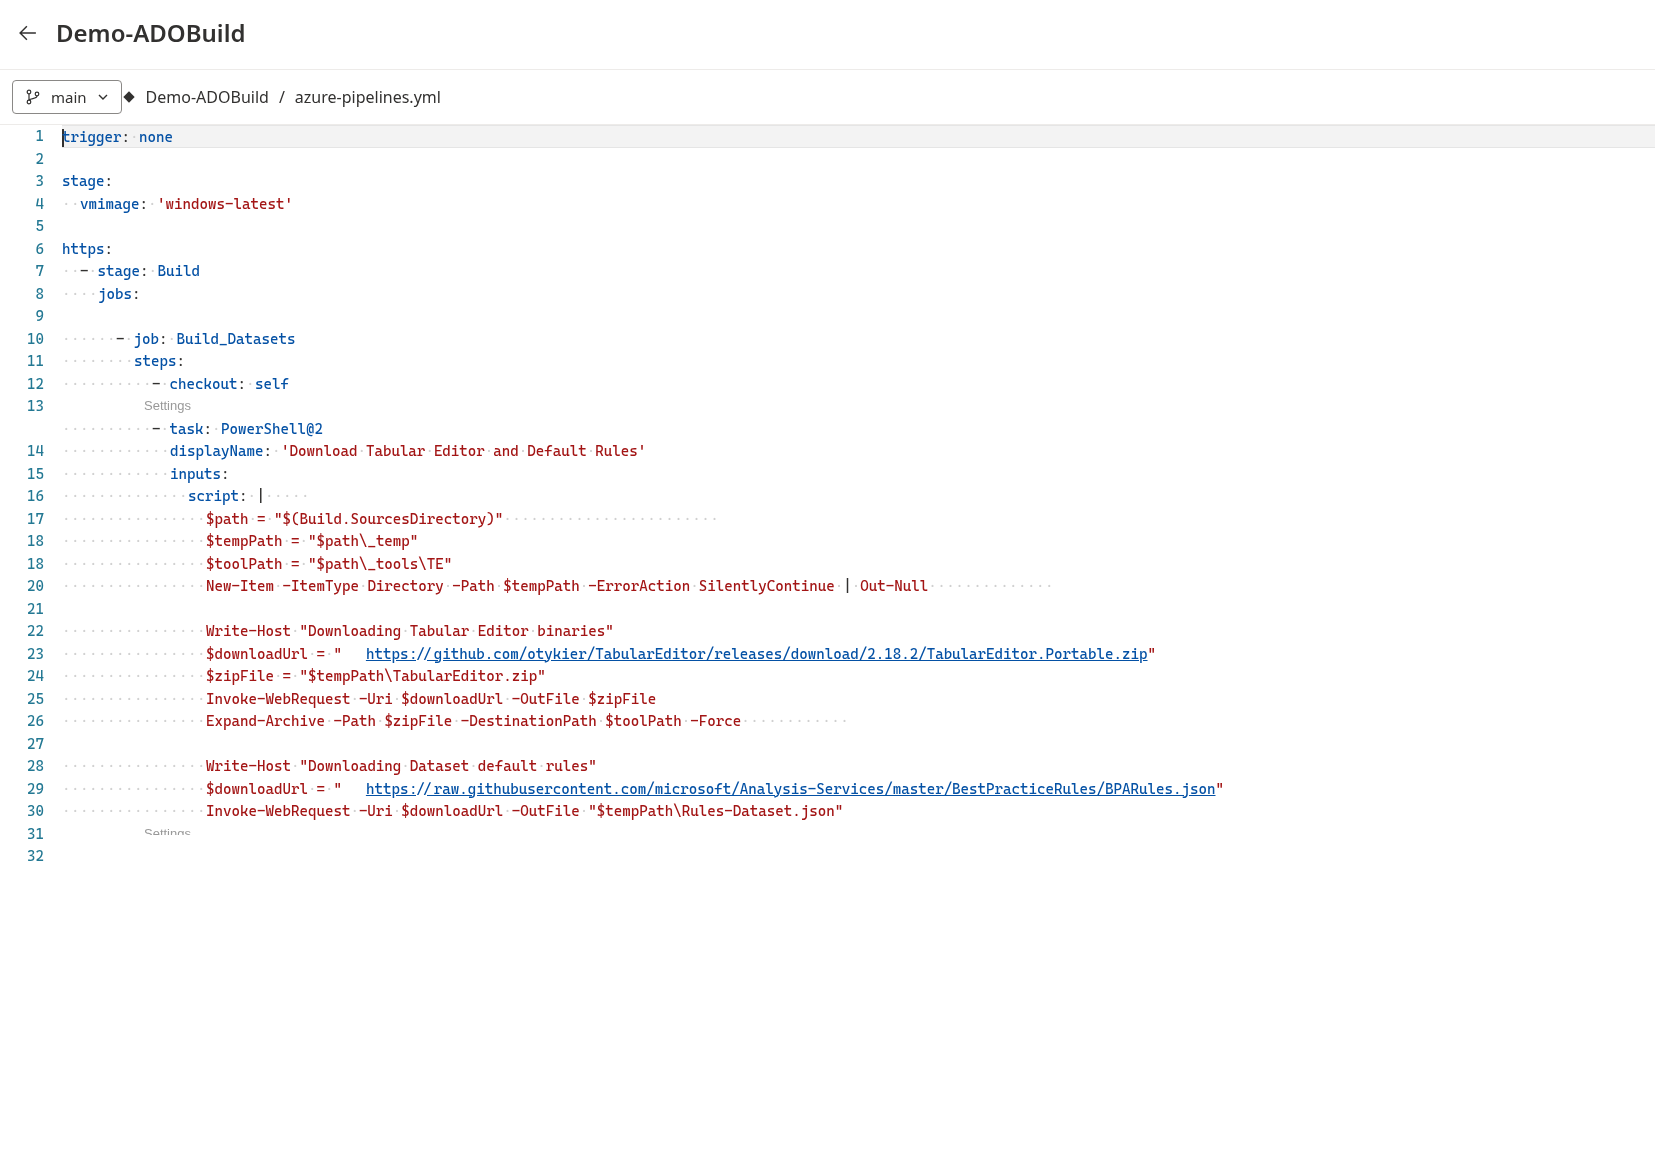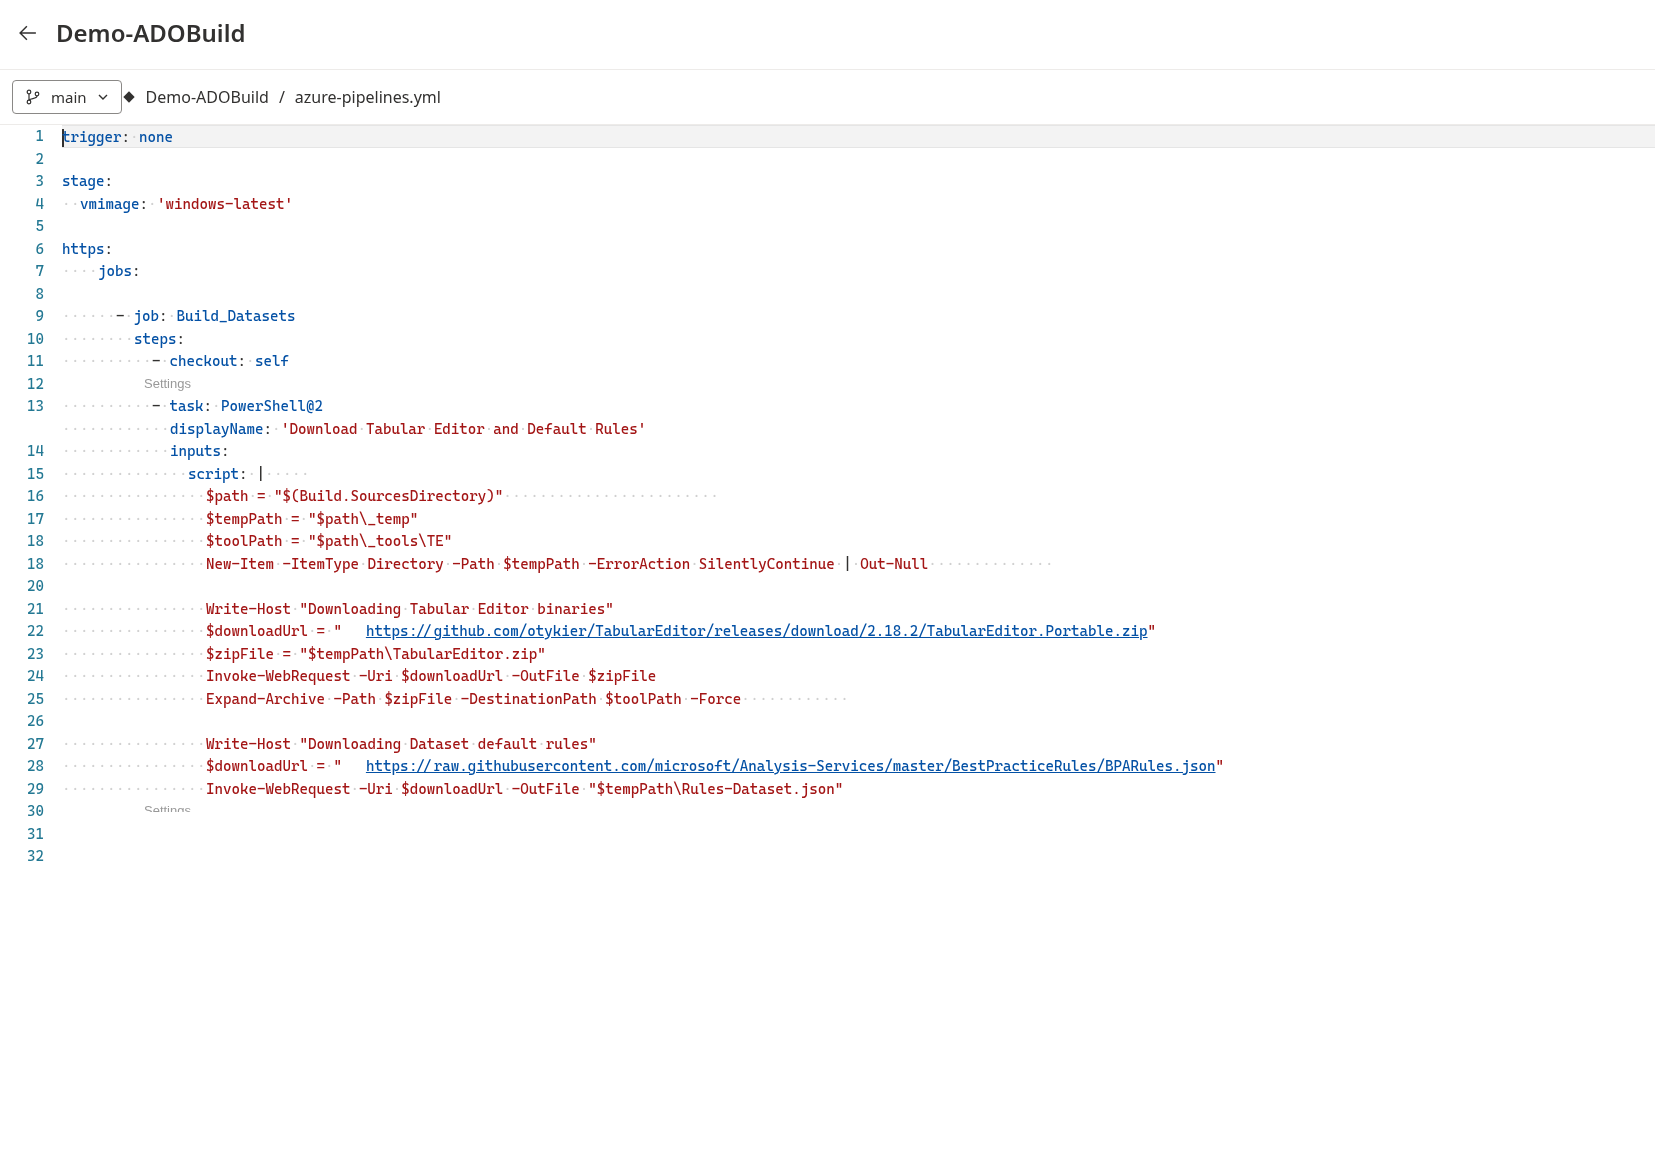--- a/index.html
+++ b/index.html
@@ -195,20 +195,21 @@
       <div class="line">32</div>
       <div class="line" style="height: 12px;"></div>
     </div>
   <div class="code" id="code">
       <div class="line highlight"><span class="cursor"></span><span class="key">trigger</span><span class="pun">:</span><span class="dot" style="letter-spacing: 0.5px;">·</span><span class="str">none</span></div>
       <div class="line"></div>
       <div class="line"><span class="key">stage</span><span class="pun">:</span></div>
       <div class="line"><span class="dot" style="letter-spacing: 0.5px;">··</span><span class="key">vmimage</span><span class="pun">:</span><span class="dot" style="letter-spacing: 0.5px;">·</span><span class="val">'windows-latest'</span></div>
       <div class="line"></div>
       <div class="line"><span class="key">https</span><span class="pun">:</span></div>
+      <div class="line"><span class="dot" style="letter-spacing: 0.5px;">··</span><span class="pun">-</span><span class="dot" style="letter-spacing: 0.5px;">·</span><span class="key">stage</span><span class="pun">:</span><span class="dot" style="letter-spacing: 0.5px;">·</span><span class="str">Build</span></div>
       <div class="line"><span class="dot" style="letter-spacing: 0.5px;">····</span><span class="key">jobs</span><span class="pun">:</span></div>
       <div class="line"></div>
       <div class="line"><span class="dot" style="letter-spacing: 0.5px;">······</span><span class="pun">-</span><span class="dot" style="letter-spacing: 0.5px;">·</span><span class="key">job</span><span class="pun">:</span><span class="dot" style="letter-spacing: 0.5px;">·</span><span class="str">Build_Datasets</span></div>
       <div class="line"><span class="dot" style="letter-spacing: 0.5px;">········</span><span class="key">steps</span><span class="pun">:</span></div>
       <div class="line"><span class="dot" style="letter-spacing: 0.5px;">··········</span><span class="pun">-</span><span class="dot" style="letter-spacing: 0.5px;">·</span><span class="key">checkout</span><span class="pun">:</span><span class="dot" style="letter-spacing: 0.5px;">·</span><span class="str">self</span></div>
       <div class="line"><div class="code-lens" style="position: relative; padding-left: 82px;">Settings</div></div>
       <div class="line"><span class="dot" style="letter-spacing: 0.5px;">··········</span><span class="pun">-</span><span class="dot" style="letter-spacing: 0.5px;">·</span><span class="key">task</span><span class="pun">:</span><span class="dot" style="letter-spacing: 0.5px;">·</span><span class="str">PowerShell@2</span></div>
       <div class="line"><span class="dot" style="letter-spacing: 0.5px;">············</span><span class="key">displayName</span><span class="pun">:</span><span class="dot" style="letter-spacing: 0.5px;">·</span><span class="val">'Download<span class="dot">·</span>Tabular<span class="dot">·</span>Editor<span class="dot">·</span>and<span class="dot">·</span>Default<span class="dot">·</span>Rules'</span></div>
       <div class="line"><span class="dot" style="letter-spacing: 0.5px;">············</span><span class="key">inputs</span><span class="pun">:</span></div>
       <div class="line"><span class="dot" style="letter-spacing: 0.5px;">··············</span><span class="key">script</span><span class="pun">:</span><span class="dot" style="letter-spacing: 0.5px;">·</span><span class="pun">|</span><span class="dot" style="letter-spacing: 0.5px;">·····</span></div>

